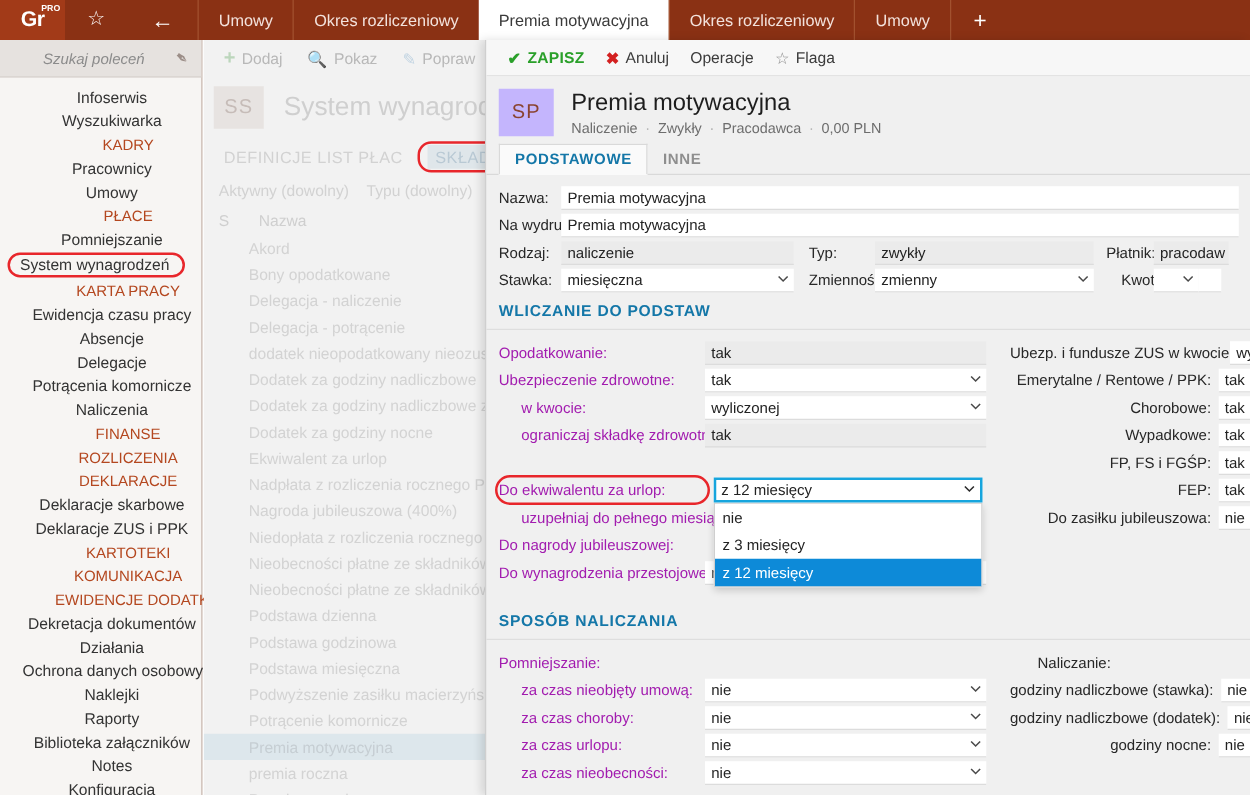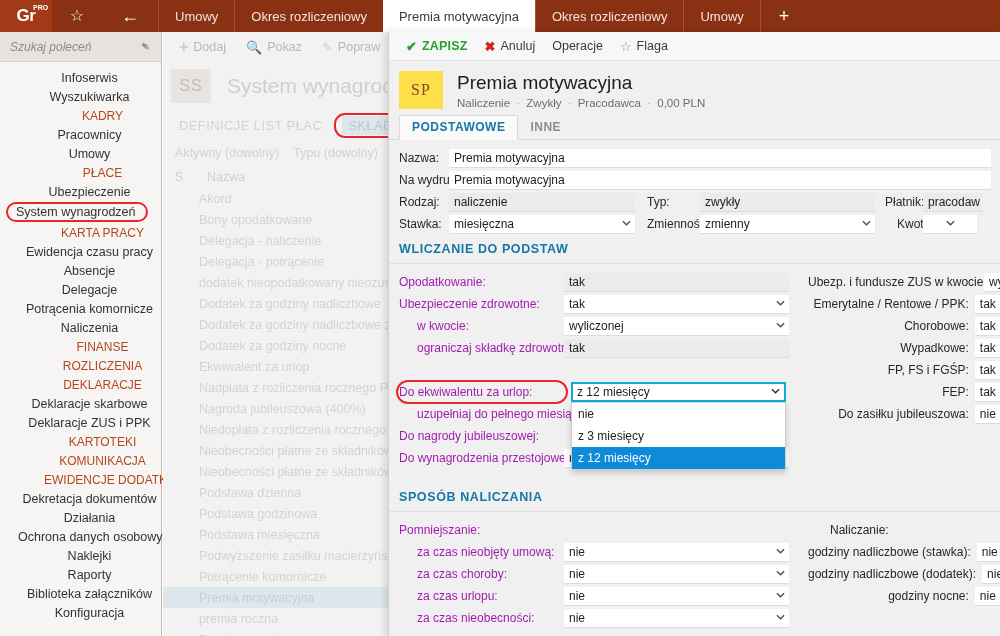--- a/index.html
+++ b/index.html
@@ -39,20 +39,21 @@
 
   
   .sidebar {
     position:absolute; left:0; top:32px; width:162px; height:604px;
     background:#f7f5f3; border-right:1px solid #c9b8b0;
   }
   .side-search {
     height:30px; background:#e6e2df;
     display:flex; align-items:center; padding:0 10px;
     border-bottom:1px solid #d8d2ce;
+    text-align:center;
   }
   .side-search-text { color:#8b8b8b; font-style:italic; font-size:12px; flex:1;}
   .pin-icon { color:#9c8e88; font-size:13px; transform:rotate(40deg); }
   .side-list { padding-top:6px; }
   .side-item { font-size:12.5px; color:#333; padding:2.5px 0 2.5px 12px; line-height:14px; white-space:nowrap;text-align:center;}
   .side-item.group { color:#b4471f; padding-left:8px; font-size:12px;margin-left:36px; }
   .side-item.child { padding-left:18px; }
   .side-item.highlight {
     display:inline-block; color:#333;
     border:2px solid #e8262b; border-radius:11px;
@@ -99,23 +100,23 @@
     display:flex; align-items:center; padding-left:10px; gap:3px;
   }
   .dtb { display:flex; align-items:center; gap:5px; padding:0 7px; font-size:12.5px; color:#3b3b3b; }
   .dtb .ok { color:#2aa02a; font-size:13px; font-weight:bold;}
   .dtb .save-label { color:#2aa02a; font-weight:bold; letter-spacing:.2px;}
   .dtb .x  { color:#d32020; font-size:13px; font-weight:bold;}
   .dtb .flagstar { color:#8d8d8d; font-size:13px; }
 
   .dlg-header { display:flex; align-items:center; padding:10px 0 6px 10px; background:#f0f0f0;}
   .dlg-avatar {
-    width:44px; height:38px; background:#fde047; color:#8a4430;
+    width:44px; height:38px; background:#c4b5fd; color:#8a4430;
     display:flex; align-items:center; justify-content:center;
-    font-size:16px; letter-spacing:1px;font-family:Liberation Serif, serif;
+    font-size:16px; letter-spacing:1px;
   }
   .dlg-head-text { margin-left:14px; }
   .dlg-title { font-size:19px; color:#1d1d1d; line-height:22px;}
   .dlg-sub { font-size:11.5px; color:#6d6d6d; margin-top:3px;}
   .dlg-sub .dot { color:#b0b0b0; padding:0 3px;}
 
   .dlg-tabs { display:flex; align-items:flex-end; height:25px; padding-left:10px;
               border-bottom:1px solid #d9d9d9; background:#f0f0f0;}
   .dlg-tab { font-size:12px; font-weight:bold; letter-spacing:.5px; color:#8e8e8e;
              padding:4px 12px 5px 12px;}
@@ -211,21 +212,21 @@
     <span class="side-search-text">Szukaj poleceń</span>
     <span class="pin-icon">✒</span>
   </div>
   <div class="side-list" id="sidebar-list">
       <div class="side-item child">Infoserwis</div>
       <div class="side-item child">Wyszukiwarka</div>
       <div class="side-item group">KADRY</div>
       <div class="side-item child">Pracownicy</div>
       <div class="side-item child">Umowy</div>
       <div class="side-item group">PŁACE</div>
-      <div class="side-item child">Ubezpieczenie</div>
+      <div class="side-item child">Pomniejszanie</div>
       <div class="side-item-wrap-hl"><span class="side-item highlight">System wynagrodzeń</span></div>
       <div class="side-item group">KARTA PRACY</div>
       <div class="side-item child">Ewidencja czasu pracy</div>
       <div class="side-item child">Absencje</div>
       <div class="side-item child">Delegacje</div>
       <div class="side-item child">Potrącenia komornicze</div>
       <div class="side-item child">Naliczenia</div>
       <div class="side-item group">FINANSE</div>
       <div class="side-item group">ROZLICZENIA</div>
       <div class="side-item group">DEKLARACJE</div>
@@ -233,20 +234,21 @@
       <div class="side-item child">Deklaracje ZUS i PPK</div>
       <div class="side-item group">KARTOTEKI</div>
       <div class="side-item group">KOMUNIKACJA</div>
       <div class="side-item group">EWIDENCJE DODATKOWE</div>
       <div class="side-item child">Dekretacja dokumentów</div>
       <div class="side-item child">Działania</div>
       <div class="side-item child">Ochrona danych osobowych</div>
       <div class="side-item child">Naklejki</div>
       <div class="side-item child">Raporty</div>
       <div class="side-item child">Biblioteka załączników</div>
+      <div class="side-item child">Notes</div>
       <div class="side-item child">Konfiguracja</div>
     </div>
 </div>
 
 <div class="bgpane">
   <div class="bg-toolbar">
     <div class="bg-tb-item">
       <span class="bg-tb-plus">+</span>
       <span>Dodaj</span>
     </div>

